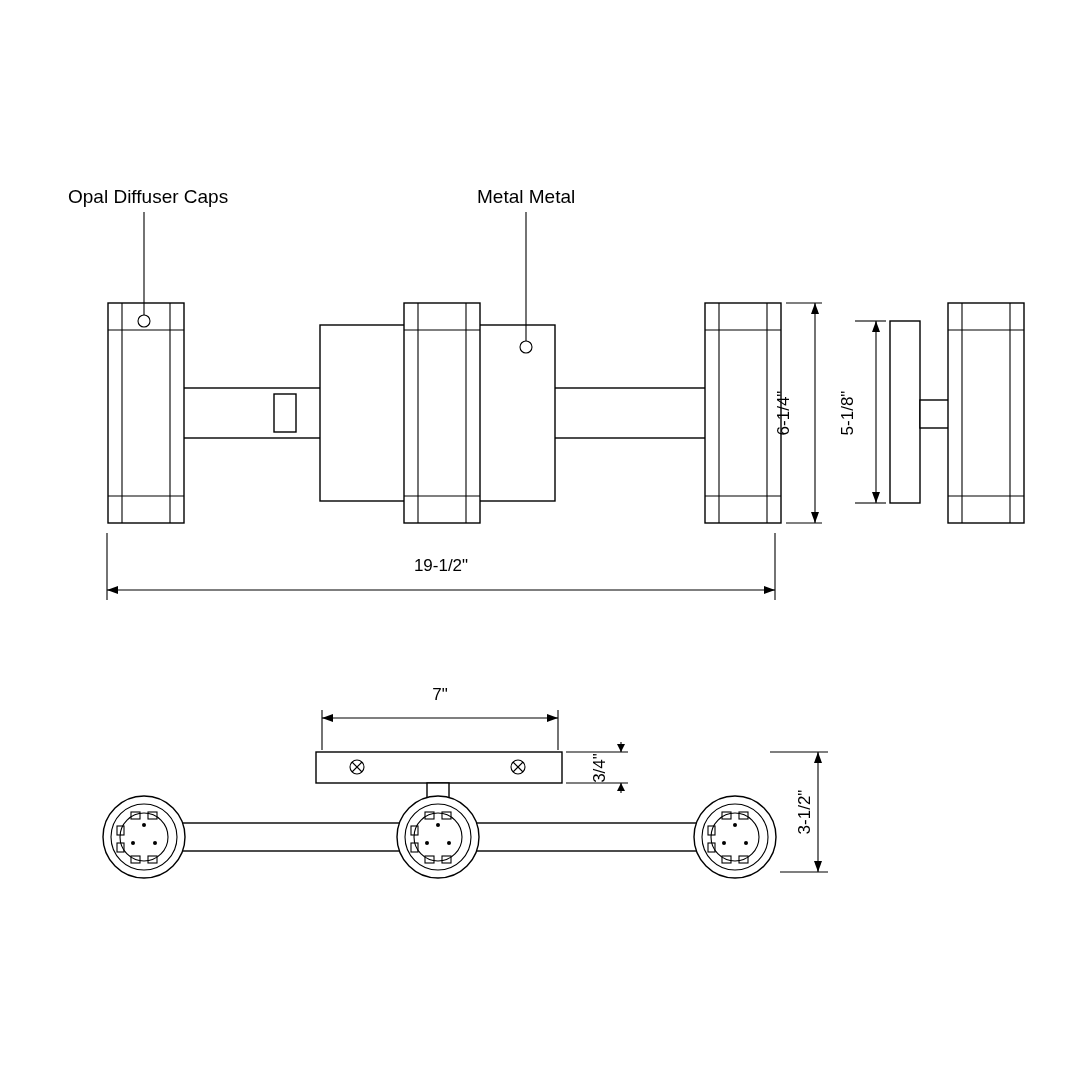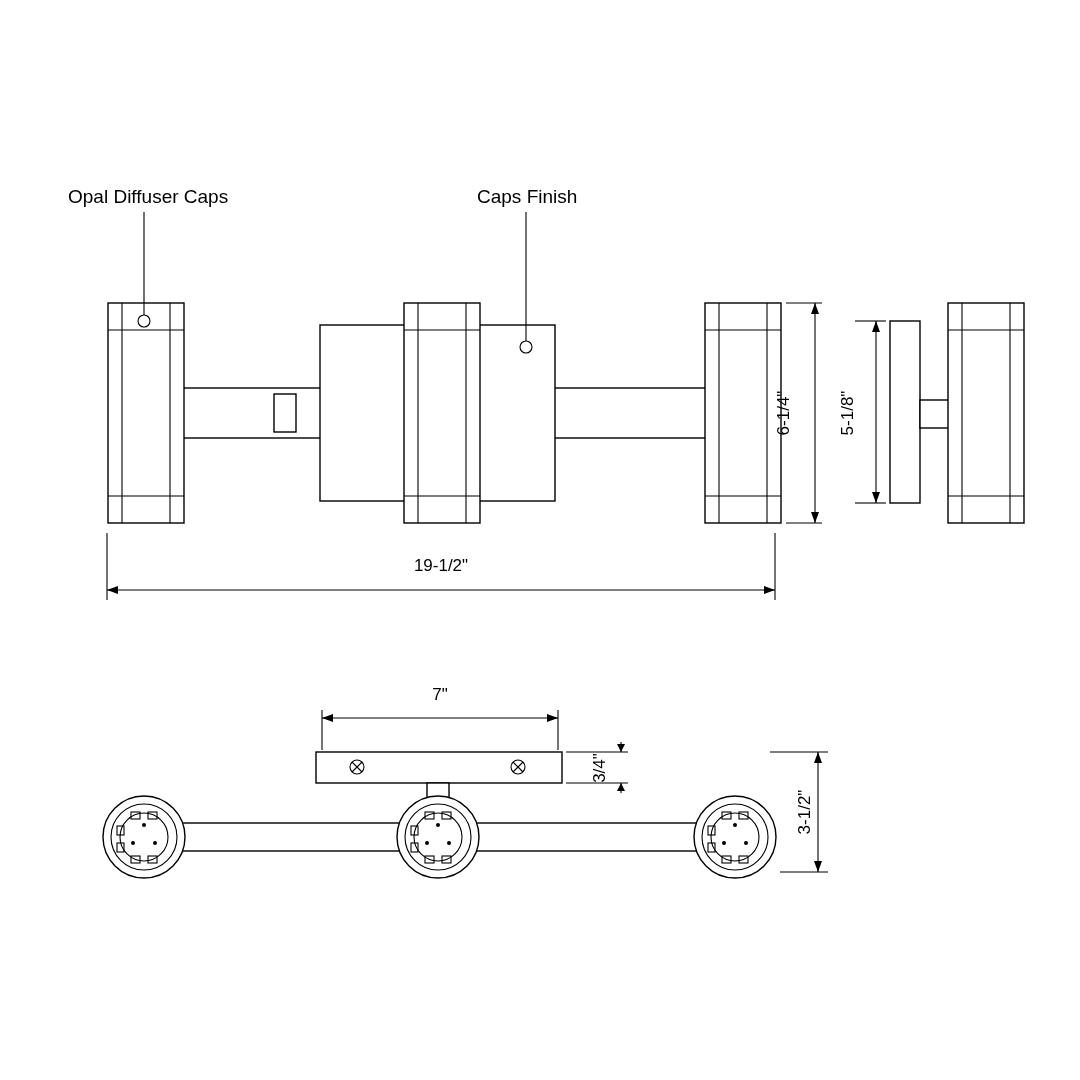--- a/index.html
+++ b/index.html
@@ -215,21 +215,21 @@
       <line class="dimline" x1="770" y1="752" x2="828" y2="752"></line>
       <line class="dimline" x1="780" y1="872" x2="828" y2="872"></line>
       <line class="dimline" x1="818" y1="752" x2="818" y2="872"></line>
       <polygon class="arrowhead" points="818,752 814,763 822,763"></polygon>
       <polygon class="arrowhead" points="818,872 814,861 822,861"></polygon>
     </g>
   </svg>
 
   <div style="position:absolute; left:68px; top:186px; font-size:19px; color:#000; white-space:nowrap;">Opal Diffuser Caps</div>
 
-  <div style="position:absolute; left:477px; top:186px; font-size:19px; color:#000; white-space:nowrap;">Caps Finish</div>
+  <div style="position:absolute; left:477px; top:186px; font-size:19px; color:#000; white-space:nowrap;">Metal Metal</div>
 
   <div style="position:absolute; left:784px; top:413px; font-size:17px; color:#000; white-space:nowrap; transform:translate(-50%,-50%) rotate(-90deg);">6-1/4"</div>
 
   <div style="position:absolute; left:848px; top:413px; font-size:17px; color:#000; white-space:nowrap; transform:translate(-50%,-50%) rotate(-90deg);">5-1/8"</div>
 
   <div style="position:absolute; left:441px; top:576px; font-size:17px; color:#000; white-space:nowrap; transform:translate(-50%,-100%);">19-1/2"</div>
 
   <div style="position:absolute; left:440px; top:705px; font-size:17px; color:#000; white-space:nowrap; transform:translate(-50%,-100%);">7"</div>
 
   <div style="position:absolute; left:600px; top:768px; font-size:17px; color:#000; white-space:nowrap; transform:translate(-50%,-50%) rotate(-90deg);">3/4"</div>

